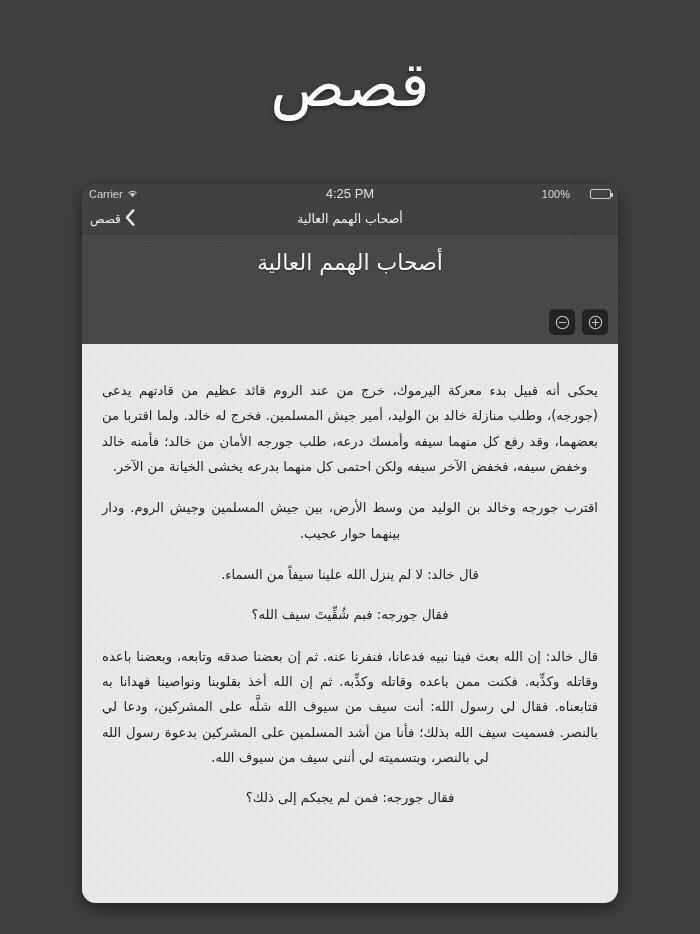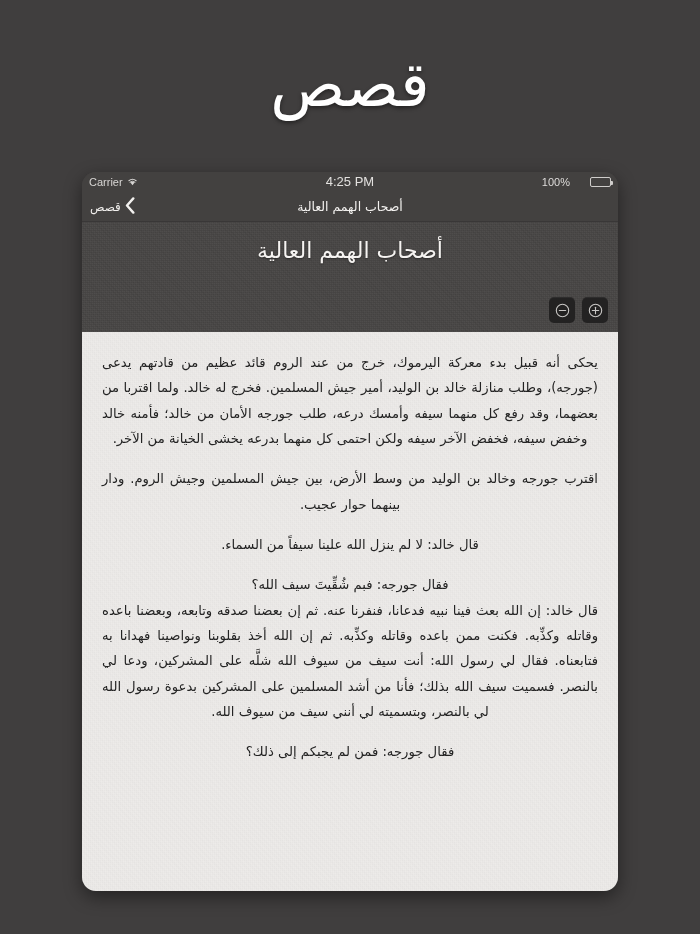--- a/index.html
+++ b/index.html
@@ -30,21 +30,21 @@
     direction: rtl;
     letter-spacing: 0px;
     text-shadow: 0 2px 4px rgba(0,0,0,0.45);
     font-family: "DejaVu Sans", "Liberation Sans", sans-serif;
   }
 
   
   .device {
     position: absolute;
     left: 82px;
-    top: 172px;
+    top: 184px;
     width: 536px;
     height: 719px;
     border-radius: 14px;
     overflow: hidden;
     background: #444241;
     box-shadow: 0 6px 18px rgba(0,0,0,0.45);
   }
 
   
   .statusbar {
@@ -185,20 +185,21 @@
     font-size: 13.2px;
     line-height: 1.92;
     text-align: justify;
     text-align-last: center;
     margin-bottom: 15px;
     direction: rtl;
     font-family: "DejaVu Sans", "Liberation Sans", sans-serif;
   }
   .paper p.block {
     margin-bottom: 15px;
+    margin-top: 16px;
   }
   .paper p.tight {
     margin-bottom: 0;
   }
 </style>
 </head>
 <body>
 
 <h1 class="page-title">قصص</h1>
 

